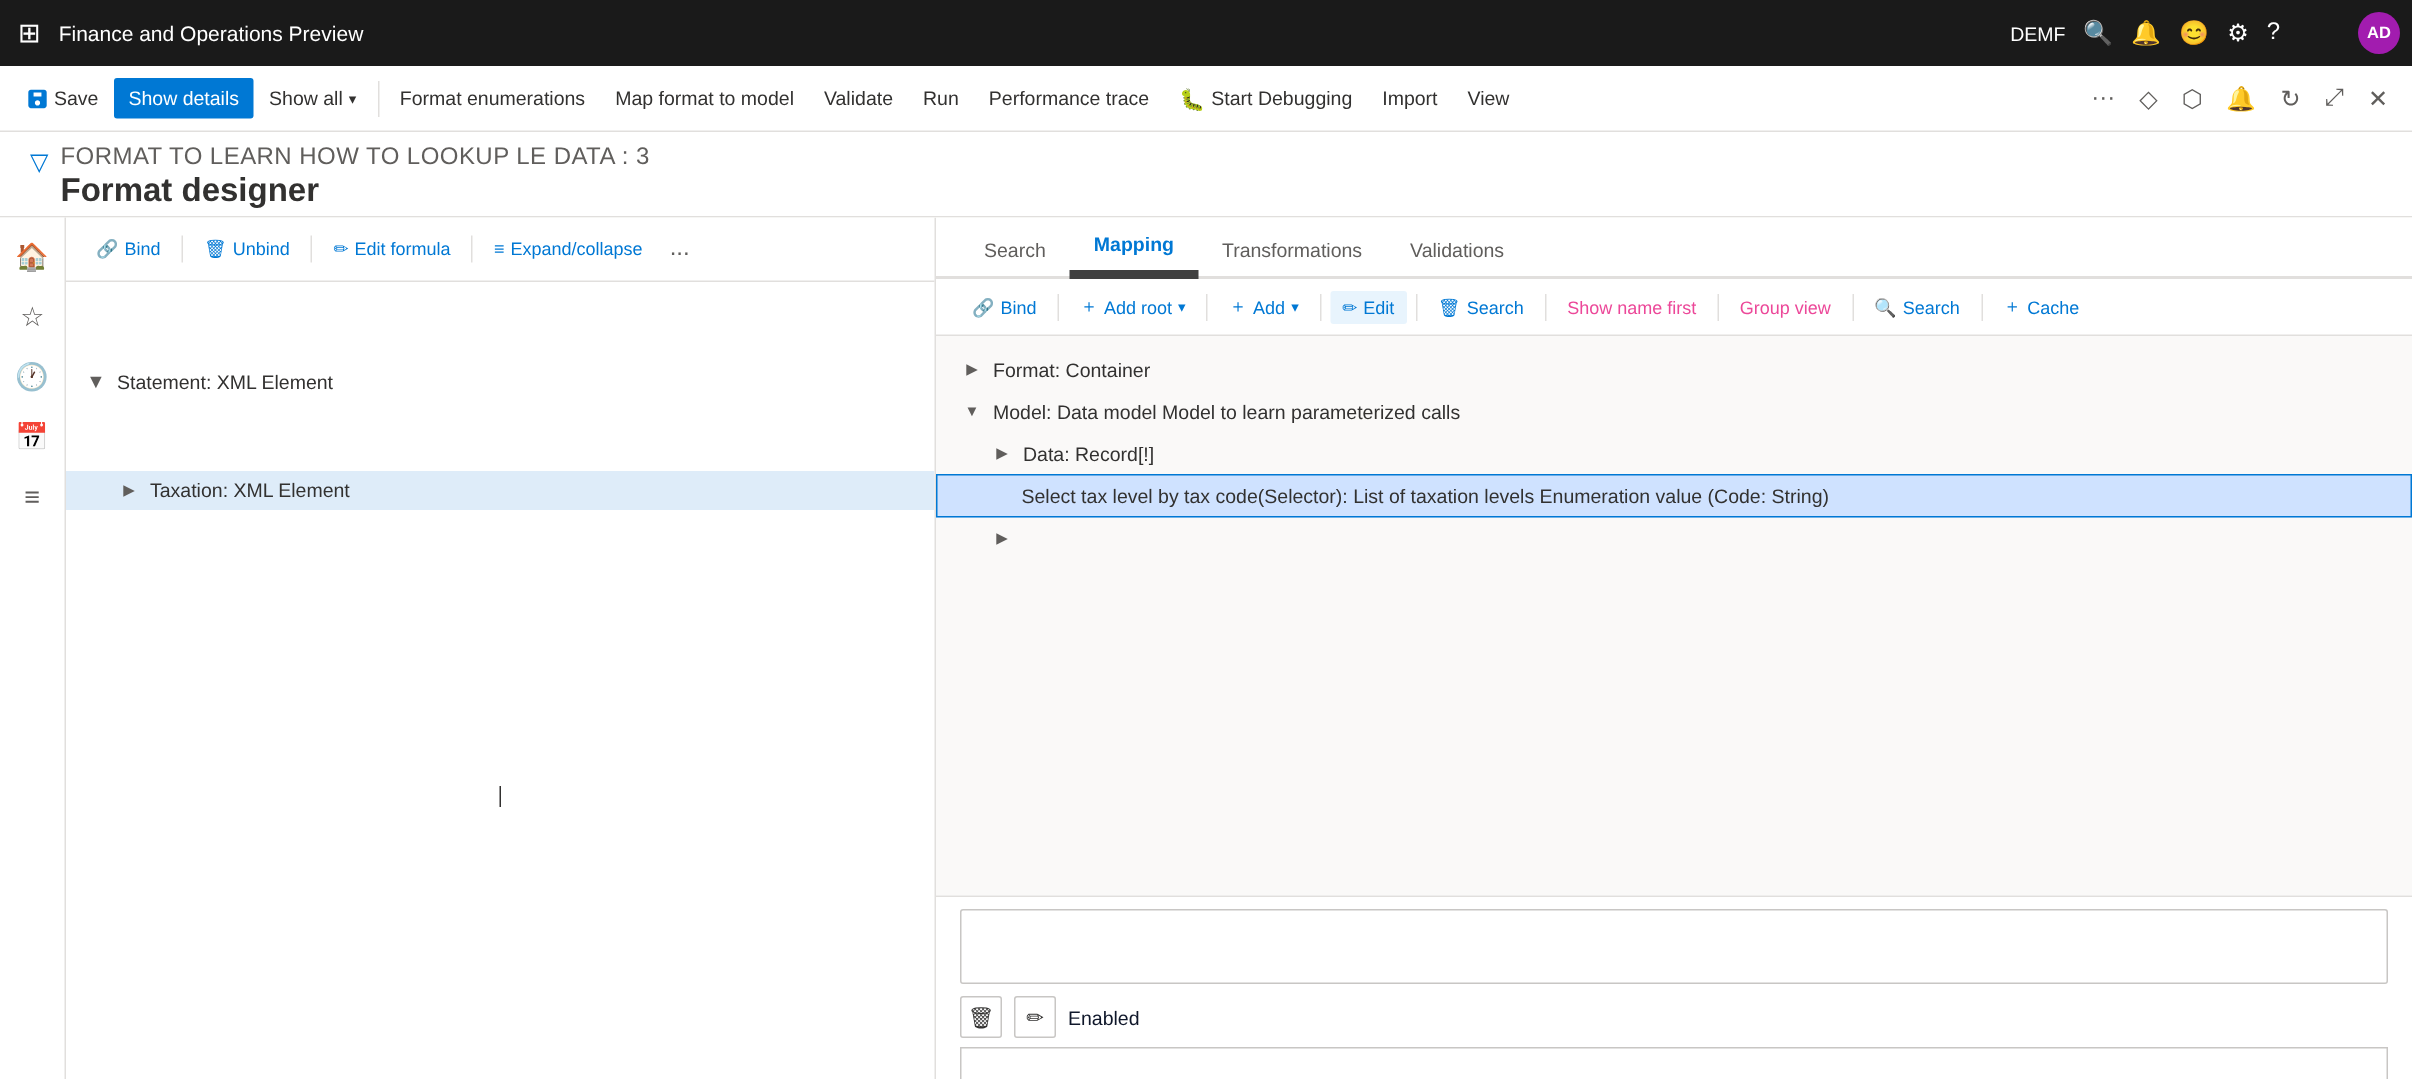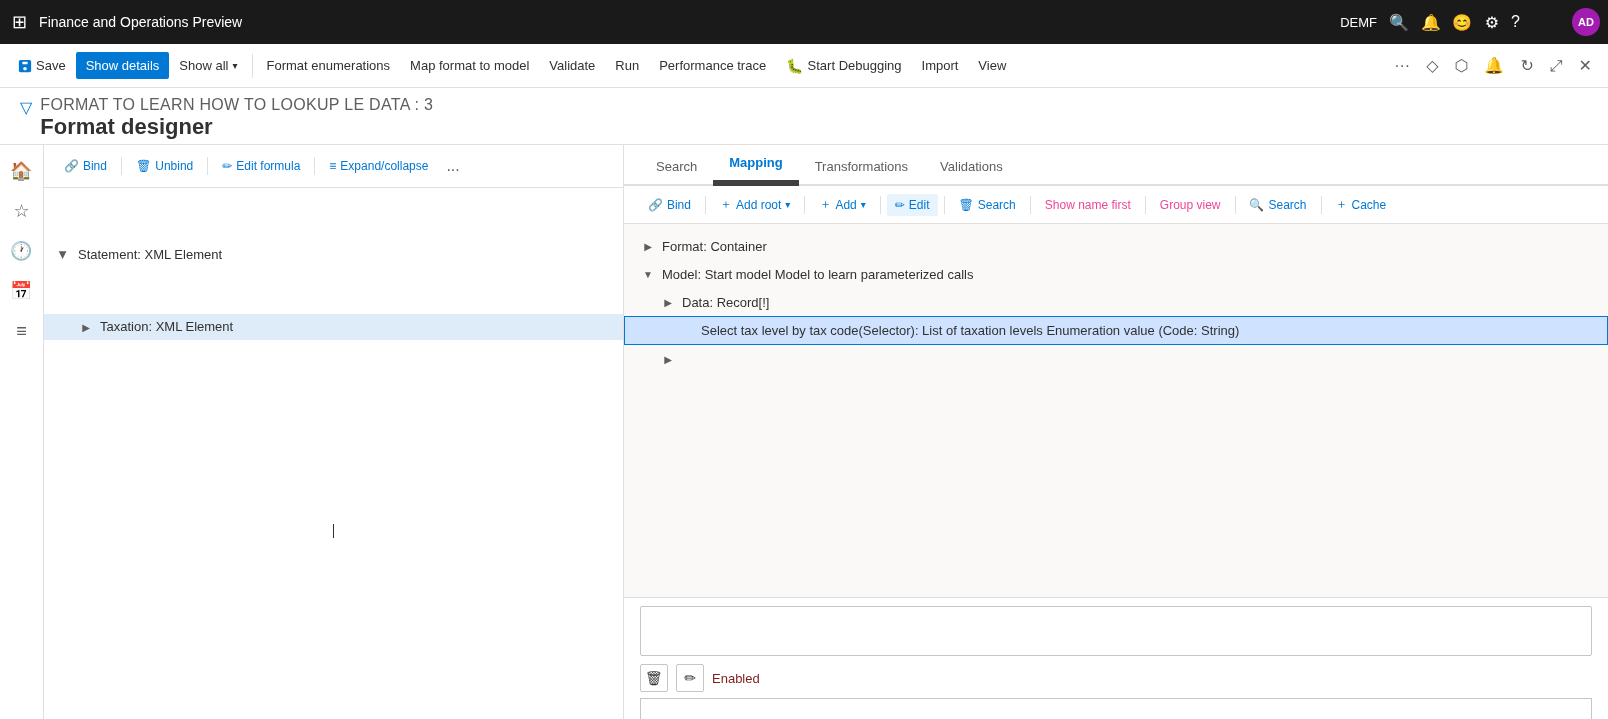--- a/index.html
+++ b/index.html
@@ -225,21 +225,21 @@
     }
     .bottom-icon-btn {
       width: 28px; height: 28px;
       border: 1px solid #c8c6c4;
       background: #fff;
       display: flex; align-items: center; justify-content: center;
       cursor: pointer;
       border-radius: 2px;
       font-size: 14px;
     }
-    .bottom-enabled { font-size: 13px; color: #7f1d1d; }
+    .bottom-enabled { font-size: 13px; color: #0f172a; }
     .cursor-blink {
       display: inline-block;
       width: 1px;
       height: 14px;
       background: #323130;
       vertical-align: middle;
     }
   </style>
 </head>
 <body>
@@ -430,29 +430,29 @@
 
       <div class="data-tree">
 
         <div class="data-item">
           <span class="data-expand">▶</span>
           <span class="data-label">Format: Container</span>
         </div>
 
         <div class="data-item">
           <span class="data-expand expanded" style="font-size:10px; color:#605e5c;">▼</span>
-          <span class="data-label">Model: Start model Model to learn parameterized calls</span>
+          <span class="data-label">Model: Data model Model to learn parameterized calls</span>
         </div>
 
         <div class="data-item" style="padding-left:36px;">
           <span class="data-expand">▶</span>
           <span class="data-label">Data: Record[!]</span>
         </div>
 
-        <div class="data-item highlighted" style="padding-left:76px;">
+        <div class="data-item highlighted" style="padding-left:56px;">
           <span class="data-label">Select tax level by tax code(Selector): List of taxation levels Enumeration value (Code: String)</span>
         </div>
 
         <div class="data-item" style="padding-left:36px;">
           <span class="data-expand">▶</span>
         </div>
 
       </div>
 
       <div class="bottom-area">

